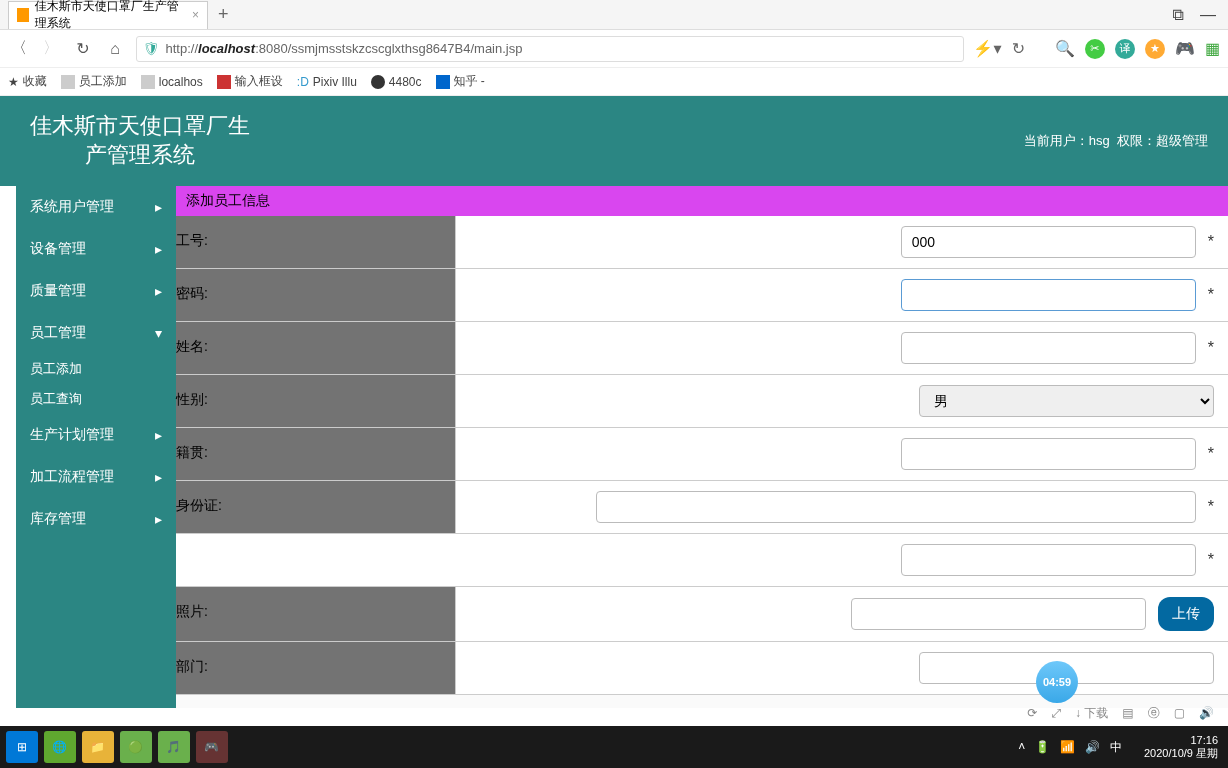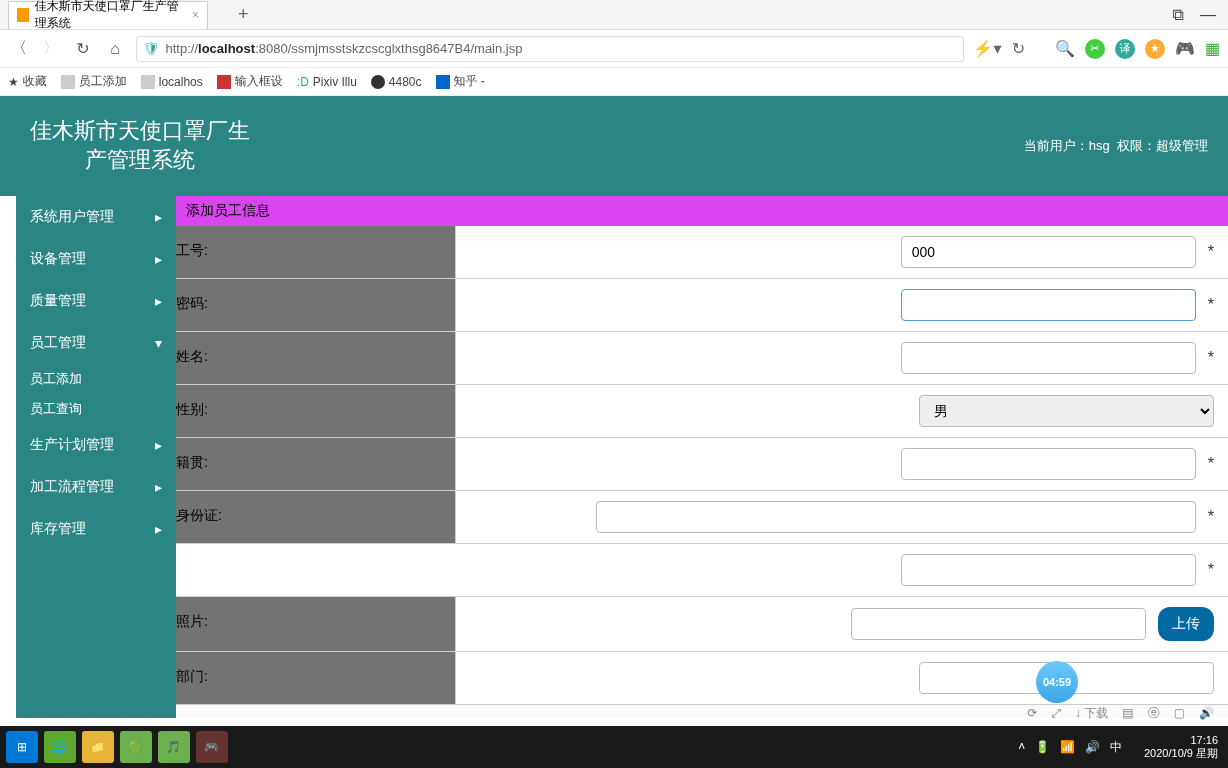--- a/index.html
+++ b/index.html
@@ -1,42 +1,42 @@
 <!DOCTYPE html>
 <html><head>
 <meta charset="utf-8">
 <style>
 * { margin: 0; padding: 0; box-sizing: border-box; font-family: "Microsoft YaHei", sans-serif; }
 body { width: 1228px; height: 768px; overflow: hidden; background: #fff; position: relative; }
 
 
-.browser-top { height: 30px; background: #f5f5f5; border-bottom: 1px solid #ddd; display: flex; align-items: center; gap: 20px; }
+.browser-top { height: 30px; background: #f5f5f5; border-bottom: 1px solid #ddd; display: flex; align-items: center; }
 .tab { display: flex; align-items: center; height: 28px; background: #fff; border: 1px solid #ccc; border-bottom: none; padding: 0 8px; margin-left: 8px; font-size: 12px; max-width: 200px; }
 .tab-icon { width: 14px; height: 14px; background: #f90; margin-right: 6px; }
 .tab-close { margin-left: 8px; color: #999; cursor: pointer; }
 .new-tab { margin-left: 10px; color: #666; cursor: pointer; font-size: 18px; }
 .win-controls { margin-left: auto; display: flex; gap: 16px; padding-right: 12px; color: #444; }
 .win-controls span { cursor: pointer; }
 
 .addr-bar { height: 38px; display: flex; align-items: center; padding: 0 8px; gap: 10px; border-bottom: 1px solid #eee; }
 .nav-btn { width: 22px; text-align: center; color: #555; cursor: pointer; font-size: 16px; }
 .url-box { flex: 1; display: flex; align-items: center; height: 26px; border: 1px solid #ddd; border-radius: 3px; padding: 0 6px; font-size: 13px; }
 .lock-icon { color: #3a9; margin-right: 6px; }
 .url-text { color: #666; }
-.url-text b { color: #222; }
+.url-text b { color: #222; font-style: italic; }
 .addr-icons { display: flex; gap: 10px; color: #666; align-items: center; }
 .addr-icons span { cursor: pointer; }
 .circ { width: 20px; height: 20px; border-radius: 50%; display: inline-flex; align-items: center; justify-content: center; color: #fff; font-size: 11px; }
 
 .bookmarks { height: 28px; display: flex; align-items: center; padding: 0 8px; gap: 14px; font-size: 12px; color: #444; border-bottom: 1px solid #eee; }
 .bm { display: flex; align-items: center; gap: 4px; cursor: pointer; }
 .bm-icon { width: 14px; height: 14px; background: #ccc; }
 
 
-.app-header { height: 100px; background: #2b8683; color: #fff; display: flex; align-items: center; padding: 0 20px; }
+.app-header { height: 90px; background: #2b8683; color: #fff; display: flex; align-items: center; padding: 0 20px; }
 .app-title { font-size: 22px; line-height: 1.3; width: 240px; text-align: center; }
 .user-info { margin-left: auto; font-size: 13px; }
 
 
 .app-body { display: flex; height: 522px; }
 .sidebar { width: 160px; background: #2b8683; color: #fff; margin-left: 16px; }
 .menu-item { padding: 12px 14px; font-size: 14px; display: flex; align-items: center; justify-content: space-between; cursor: pointer; }
 .sub-item { padding: 6px 14px 6px 14px; font-size: 13px; cursor: pointer; }
 
 

